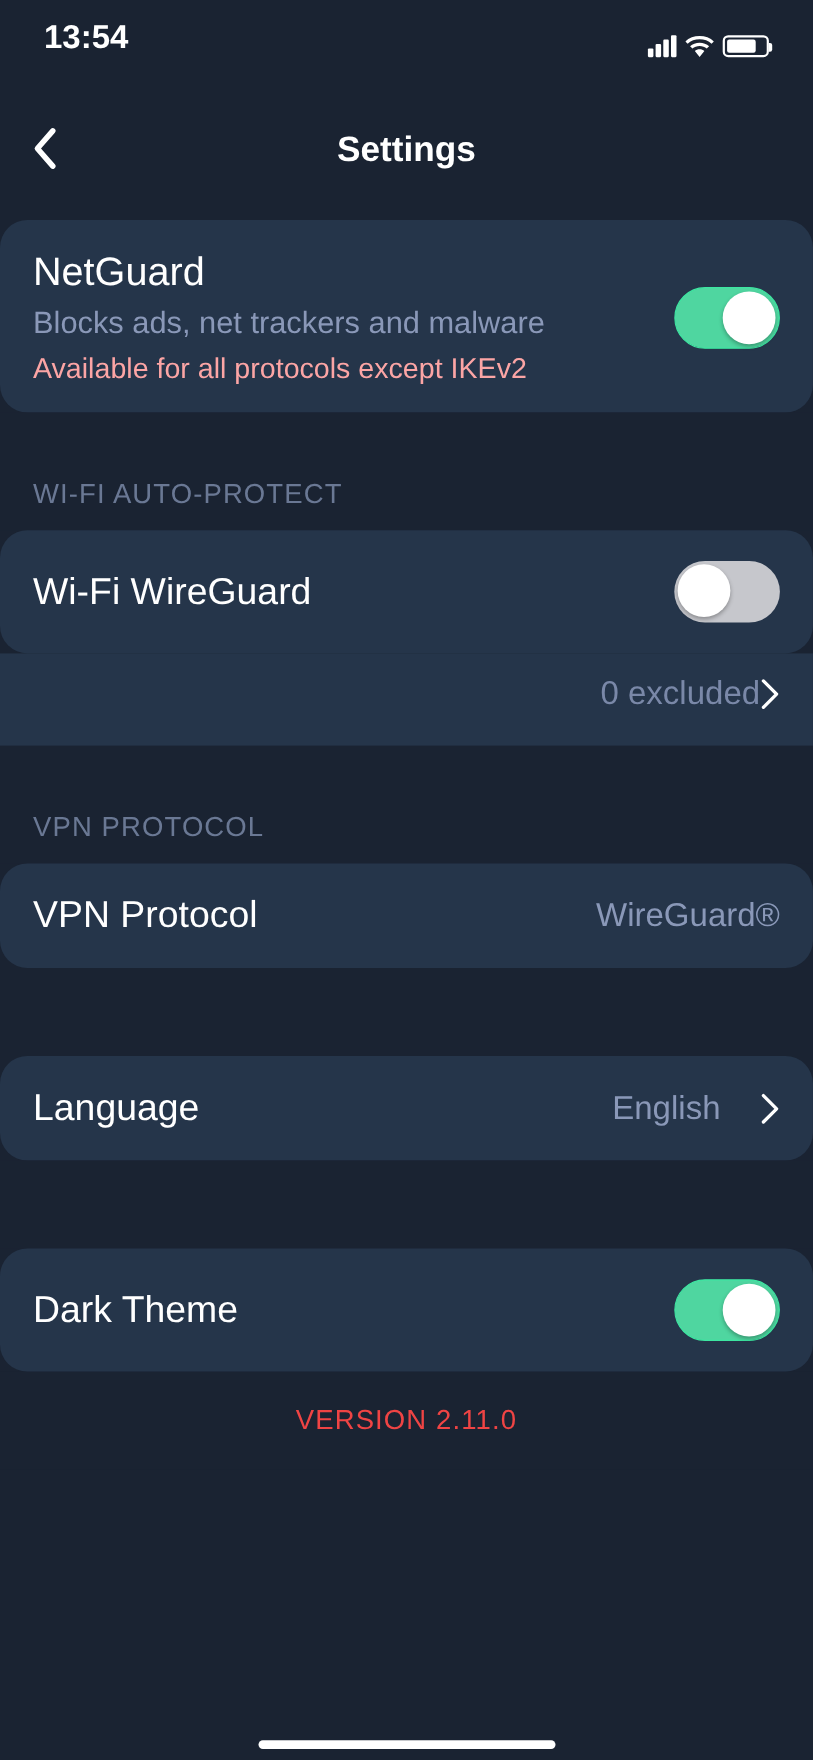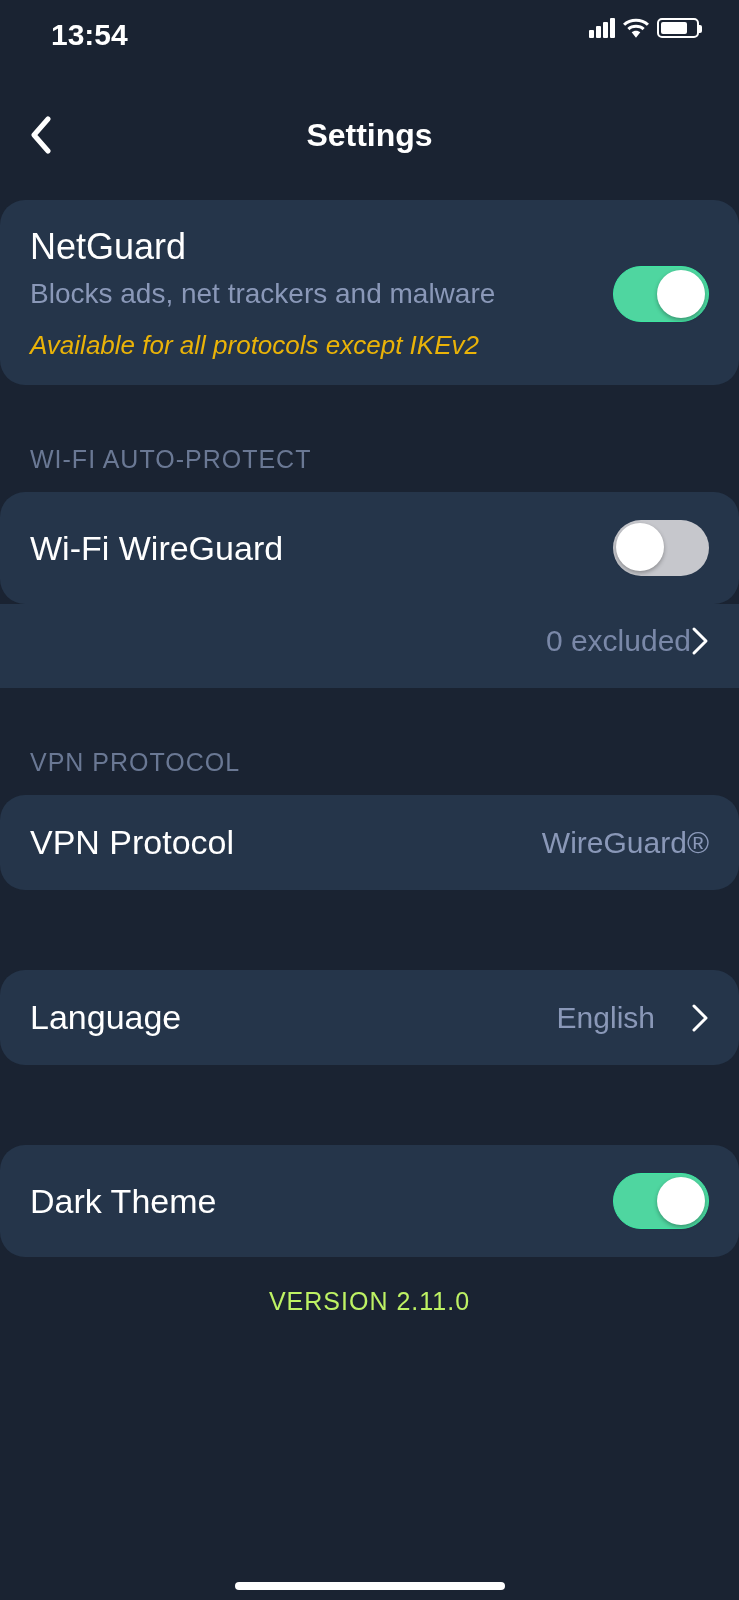--- a/index.html
+++ b/index.html
@@ -9,22 +9,22 @@
     background: #1a2332;
     font-family: -apple-system, BlinkMacSystemFont, "Segoe UI", sans-serif;
     color: #ffffff;
     overflow: hidden;
   }
 
   
   .status-bar {
     display: flex;
     justify-content: space-between;
-    align-items: flex-start;
-    padding: 18px 40px 18px 51px;
+    align-items: flex-end;
+    padding: 18px 40px 18px 40px;
     height: 70px;
   }
   .status-time {
     font-size: 30px;
     font-weight: 600;
     color: #fff;
   }
   .status-right {
     display: flex;
     align-items: center;
@@ -92,23 +92,22 @@
     color: #fff;
     margin-bottom: 6px;
   }
   .row-sub1 {
     font-size: 28px;
     color: #8a98b8;
     font-weight: 400;
   }
   .row-sub2 {
     font-size: 26px;
-    color: #eab308;
-    font-style: italic;
-    margin-top: 16px;
+    color: #fca5a5;
+    margin-top: 6px;
   }
   .row-value {
     font-size: 30px;
     color: #8a98b8;
   }
   .row-right { display: flex; align-items: center; gap: 36px; }
   .row-sub-link {
     background: #25354a;
     padding: 20px 30px 30px;
     display: flex;
@@ -150,21 +149,21 @@
   .toggle.off .knob { left: 3px; }
 
   
   .chevron-right { width: 18px; height: 30px; flex-shrink: 0; }
 
   
   .version {
     text-align: center;
     font-size: 25px;
     letter-spacing: 1px;
-    color: #bef264;
+    color: #ef4444;
     padding: 30px;
     background: #1a2332;
   }
 
   
   .home-indicator-wrap {
     position: absolute; bottom: 10px; left: 0; right: 0;
     display: flex; justify-content: center;
   }
   .home-indicator {

